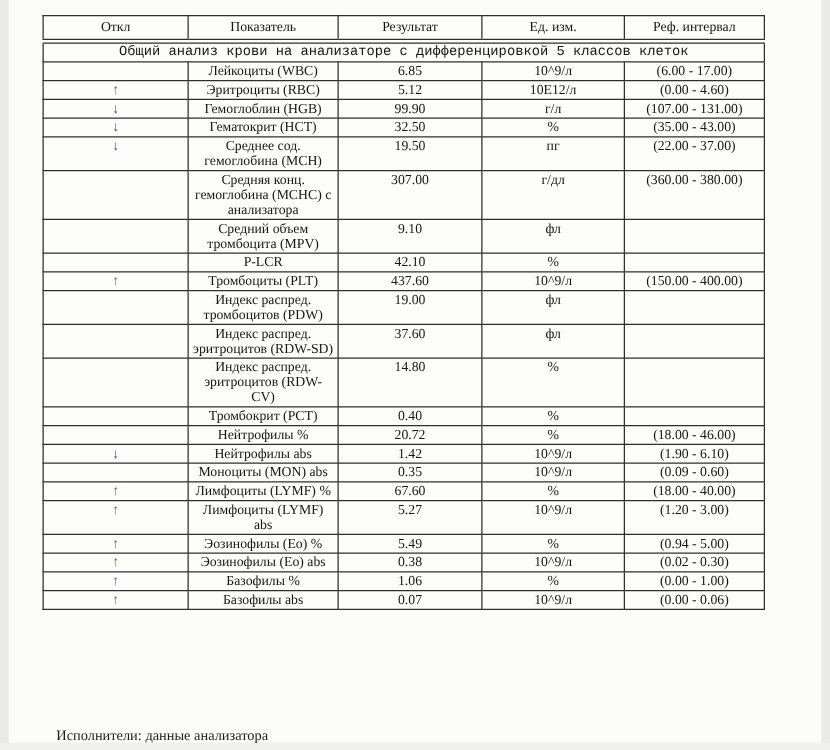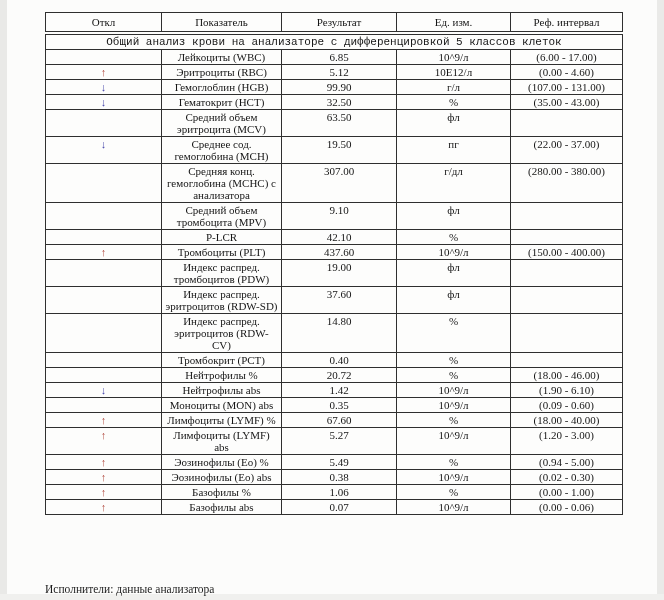--- a/index.html
+++ b/index.html
@@ -12,21 +12,21 @@
   }
   .viewport {
     position: relative;
     width: 664px; height: 600px;
     background: #fcfcfb;
   }
   .edge-left   { position: absolute; left: 0; top: 0; width: 7px; height: 600px; background: #e9e9e7; }
   .edge-right  { position: absolute; right: 0; top: 0; width: 7px; height: 600px; background: #eaeae8; }
   .edge-bottom { position: absolute; left: 0; bottom: 0; width: 664px; height: 6px; background: #f0f0ee; }
 
-  .page { position: absolute; left: 45px; top: 12px; width: 577px; }
+  .page { position: absolute; left: 34px; top: 12px; width: 577px; }
 
   table.lab {
     width: 577px;
     table-layout: fixed;
     border-collapse: collapse;
     background: #fdfdfc;
   }
   table.lab th, table.lab td {
     border: 1px solid #2f2f2f;
     font-size: 11px;
@@ -114,39 +114,32 @@
     <td class="c-ref">(107.00 - 131.00)</td>
   </tr>
           <tr>
     <td class="c-dev"><span class="dev-arrow" style="color: rgb(70, 69, 171);">↓</span></td>
     <td class="c-name">Гематокрит (HCT)</td>
     <td class="c-res">32.50</td>
     <td class="c-unit">%</td>
     <td class="c-ref">(35.00 - 43.00)</td>
   </tr>
           <tr>
-    <td class="c-dev"><span class="dev-arrow"></span></td>
-    <td class="c-name">Средний объем эритроцита (MCV)</td>
-    <td class="c-res">63.50</td>
-    <td class="c-unit">фл</td>
-    <td class="c-ref"></td>
-  </tr>
-          <tr>
     <td class="c-dev"><span class="dev-arrow" style="color: rgb(70, 69, 171);">↓</span></td>
     <td class="c-name">Среднее сод. гемоглобина (MCH)</td>
     <td class="c-res">19.50</td>
     <td class="c-unit">пг</td>
     <td class="c-ref">(22.00 - 37.00)</td>
   </tr>
           <tr>
     <td class="c-dev"><span class="dev-arrow"></span></td>
     <td class="c-name">Средняя конц. гемоглобина (MCHC) с анализатора</td>
     <td class="c-res">307.00</td>
     <td class="c-unit">г/дл</td>
-    <td class="c-ref">(280.00 - 380.00)</td>
+    <td class="c-ref">(360.00 - 380.00)</td>
   </tr>
           <tr>
     <td class="c-dev"><span class="dev-arrow"></span></td>
     <td class="c-name">Средний объем тромбоцита (MPV)</td>
     <td class="c-res">9.10</td>
     <td class="c-unit">фл</td>
     <td class="c-ref"></td>
   </tr>
           <tr>
     <td class="c-dev"><span class="dev-arrow"></span></td>

